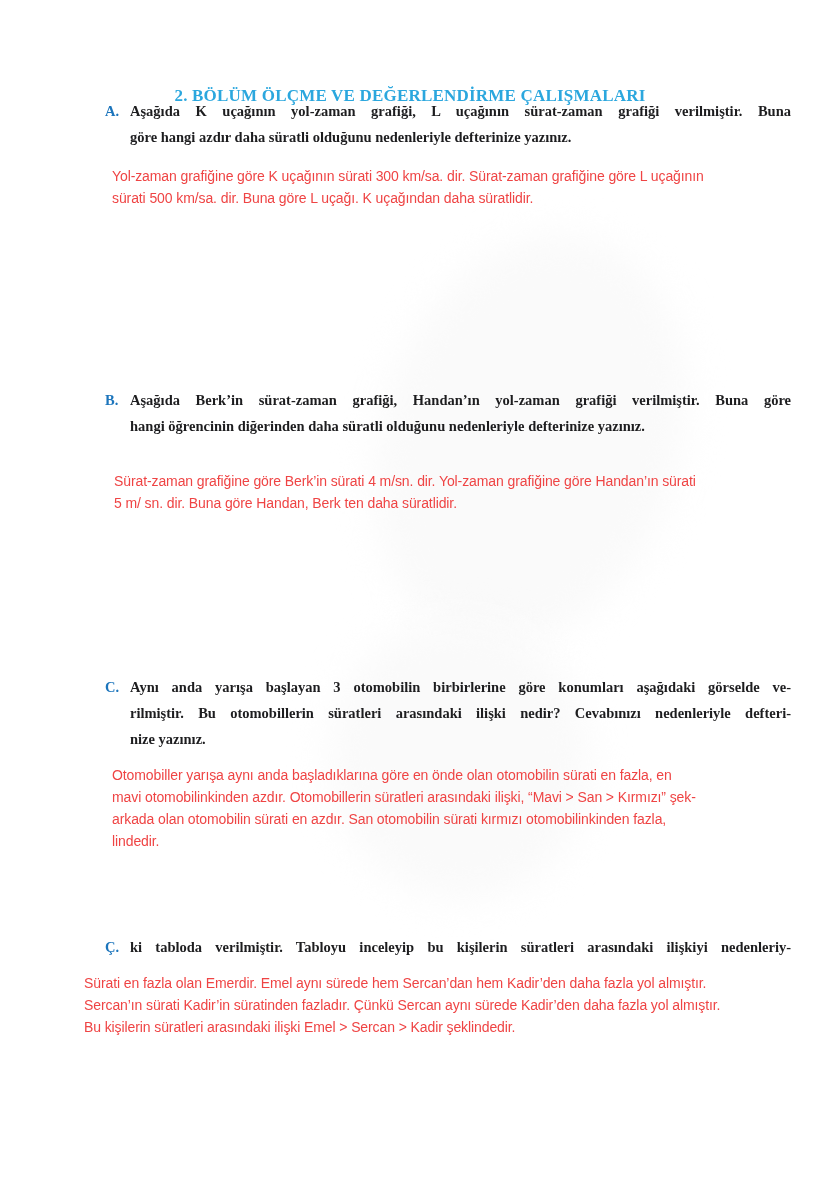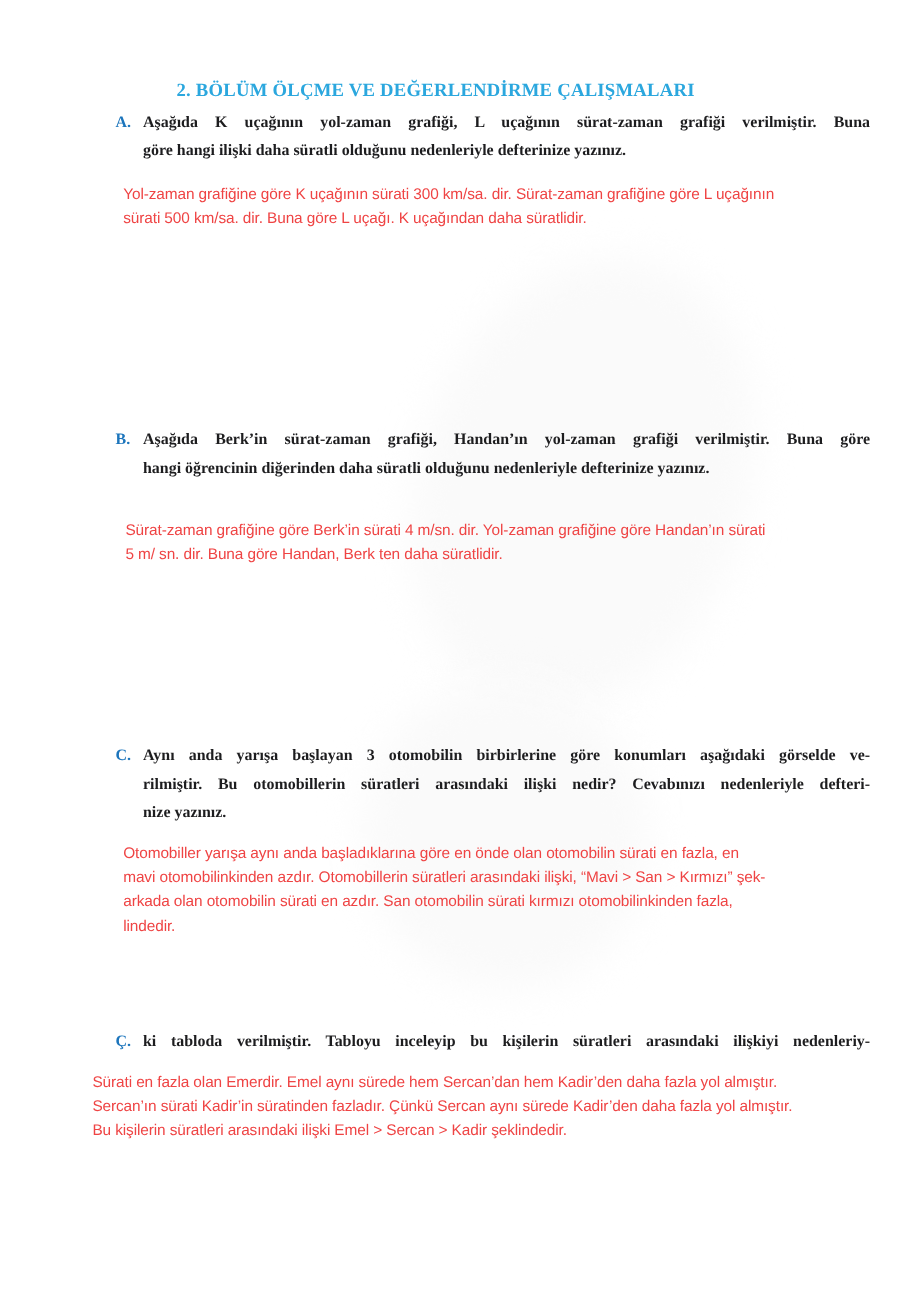--- a/index.html
+++ b/index.html
@@ -29,21 +29,21 @@
     z-index: 0;
   }
   .wm1 { left: 380px; top: 230px; width: 300px; height: 420px; transform: rotate(18deg); }
   .wm2 { left: 330px; top: 620px; width: 260px; height: 280px; transform: rotate(-10deg); }
 
   .title {
     position: absolute;
     top: 72px;
     left: 46px;
     width: 700px;
-    margin: 0;
+    margin: 14px;
     text-align: center;
     font-size: 17px;
     font-weight: bold;
     color: #2BA7DE;
     letter-spacing: 0.2px;
     z-index: 2;
   }
 
   .question {
     position: absolute;
@@ -92,21 +92,21 @@
 
   <div class="watermark wm1"></div>
   <div class="watermark wm2"></div>
 
   <h1 class="title">2. BÖLÜM ÖLÇME VE DEĞERLENDİRME ÇALIŞMALARI</h1>
 
   <section class="question q-a">
     <span class="q-label">A.</span>
     <div class="q-text">
         <div class="jl">Aşağıda K uçağının yol-zaman grafiği, L uçağının sürat-zaman grafiği verilmiştir. Buna</div>
-        <div>göre hangi ilişki daha süratli olduğunu nedenleriyle defterinize yazınız.</div>
+        <div>göre hangi azdır daha süratli olduğunu nedenleriyle defterinize yazınız.</div>
       </div>
   </section>
   <div class="answer ans-a">
       <div>Yol-zaman grafiğine göre K uçağının sürati 300 km/sa. dir. Sürat-zaman grafiğine göre L uçağının</div>
       <div>sürati 500 km/sa. dir. Buna göre L uçağı. K uçağından daha süratlidir.</div>
     </div>
 
   <section class="question q-b">
     <span class="q-label">B.</span>
     <div class="q-text">

